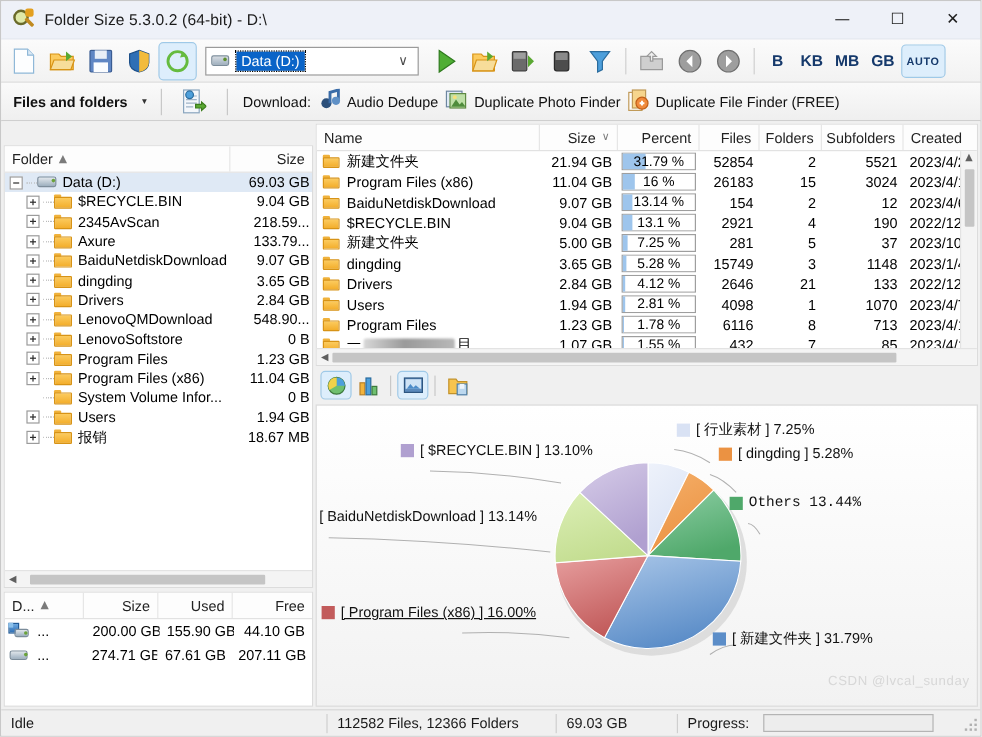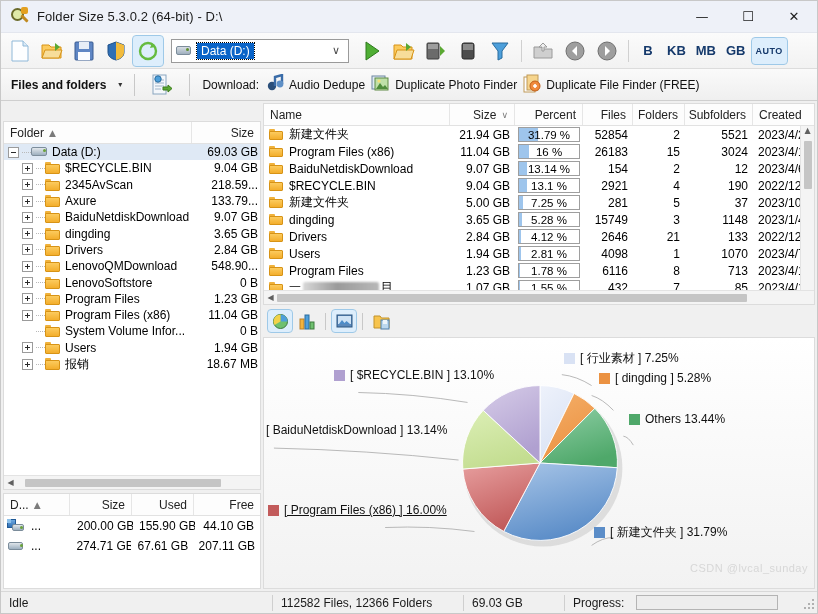--- a/index.html
+++ b/index.html
@@ -1041,21 +1041,21 @@
           </svg>
         <div id="legendlayer">
             <div class="legend-item" style="left: 300px; top: 12px;">
               <span class="legend-sw" style="background:#d9e2f4"></span>
               <span>[ 行业素材 ]  7.25%</span>
             </div>
             <div class="legend-item" style="left: 335px; top: 33px;">
               <span class="legend-sw" style="background:#eb9242"></span>
               <span>[ dingding ]  5.28%</span>
             </div>
-            <div class="legend-item" style="left: 365px; top: 74px;">
+            <div class="legend-item" style="left: 344px; top: 74px; font-family: Liberation Mono, monospace;">
               <span class="legend-sw" style="background:#4fa86a"></span>
               <span>Others  13.44%</span>
             </div>
             <div class="legend-item" style="left: 330px; top: 186px;">
               <span class="legend-sw" style="background:#5b8dc8"></span>
               <span>[ 新建文件夹 ]  31.79%</span>
             </div>
             <div class="legend-item" style="left: 4px; top: 165px; text-decoration: underline;">
               <span class="legend-sw" style="background:#c25b5b"></span>
               <span>[ Program Files (x86) ]  16.00%</span>

